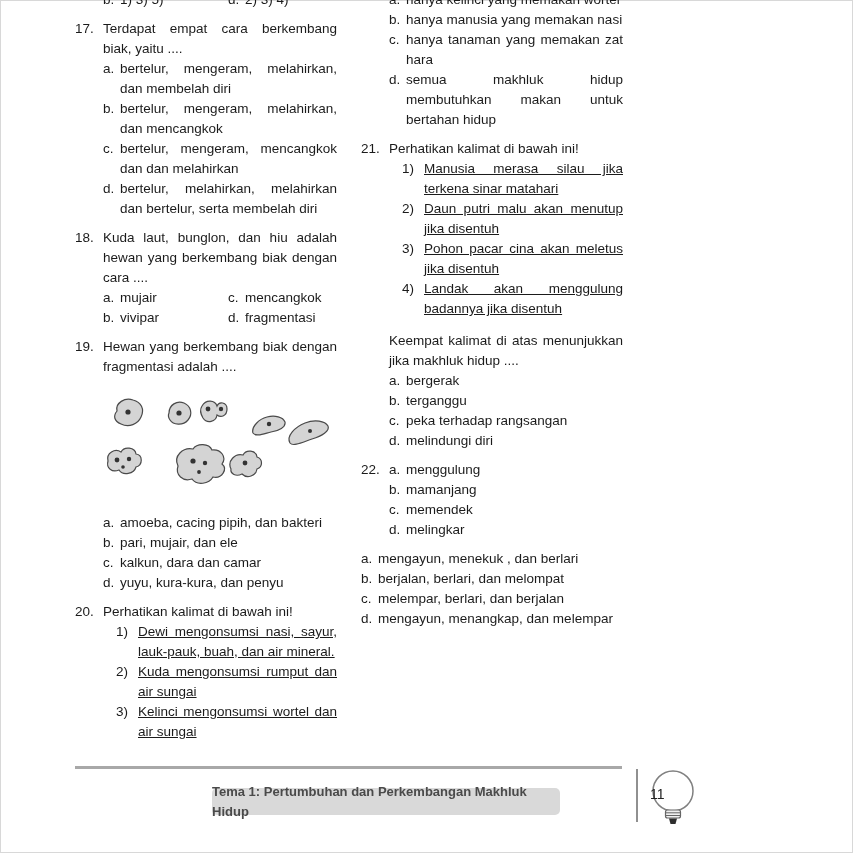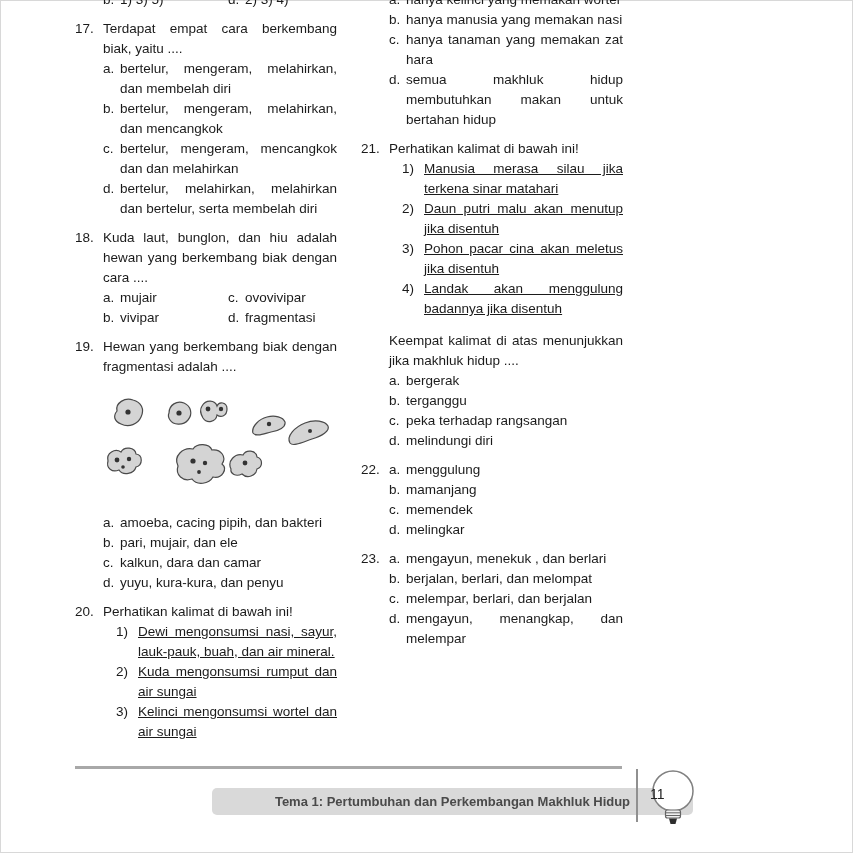--- a/index.html
+++ b/index.html
@@ -19,21 +19,21 @@
   .ot{flex:1;text-align:justify;min-width:0;}
   .subs{margin-left:13px;}
   .sub{display:flex;}
   .sl{width:22px;flex:none;}
   .st{flex:1;text-align:justify;min-width:0;text-decoration:underline;}
   .grid2{display:grid;grid-template-columns:125px 1fr;}
   .cont{margin-top:12px;text-align:justify;}
   .figure{margin:14px 0 16px 0;}
   .ital{margin-top:7px;}
   .footer-line{position:absolute;left:75px;top:766px;width:547px;height:3px;background:#a8a8a8;}
-  .footer-badge{position:absolute;left:212px;top:788px;width:481px;height:27px;background:#d9d9d9;border-radius:5px;
+  .footer-badge{position:absolute;left:212px;top:788px;width:348px;height:27px;background:#d9d9d9;border-radius:5px;
     display:flex;align-items:center;justify-content:center;font-weight:bold;font-size:13px;color:#4a4a4a;}
   .footer-vline{position:absolute;left:636px;top:769px;width:2px;height:53px;background:#909090;}
   .bulb{position:absolute;left:650px;top:770px;width:46px;height:60px;}
   .bulb svg{position:absolute;left:0;top:0;}
   .bulb .num{position:absolute;left:0;top:14px;width:46px;text-align:left;font-size:14px;color:#222222;}
 </style>
 </head>
 <body>
 
 <div class="content">
@@ -83,21 +83,21 @@
       <div class="qnum">18.</div>
       <div class="qbody">
         <div class="qtext">Kuda laut, bunglon, dan hiu adalah hewan yang berkembang biak dengan cara ....</div>
         <div class="grid2">
           <div class="opt">
             <span class="ol">a.</span>
             <span class="ot">mujair</span>
           </div>
           <div class="opt">
             <span class="ol">c.</span>
-            <span class="ot">ovovivipar</span>
+            <span class="ot">mencangkok</span>
           </div>
           <div class="opt">
             <span class="ol">b.</span>
             <span class="ot">vivipar</span>
           </div>
           <div class="opt">
             <span class="ol">d.</span>
             <span class="ot">fragmentasi</span>
           </div>
         </div>
@@ -263,21 +263,20 @@
           <span class="ot">memendek</span>
         </div>
         <div class="opt">
           <span class="ol">d.</span>
           <span class="ot">melingkar</span>
         </div>
       </div>
     </div>
 
     <div class="q">
-      <div class="qnum">23.</div>
       <div class="qbody">
         <div class="opt">
           <span class="ol">a.</span>
           <span class="ot">mengayun, menekuk , dan berlari</span>
         </div>
         <div class="opt">
           <span class="ol">b.</span>
           <span class="ot">berjalan, berlari, dan melompat</span>
         </div>
         <div class="opt">

